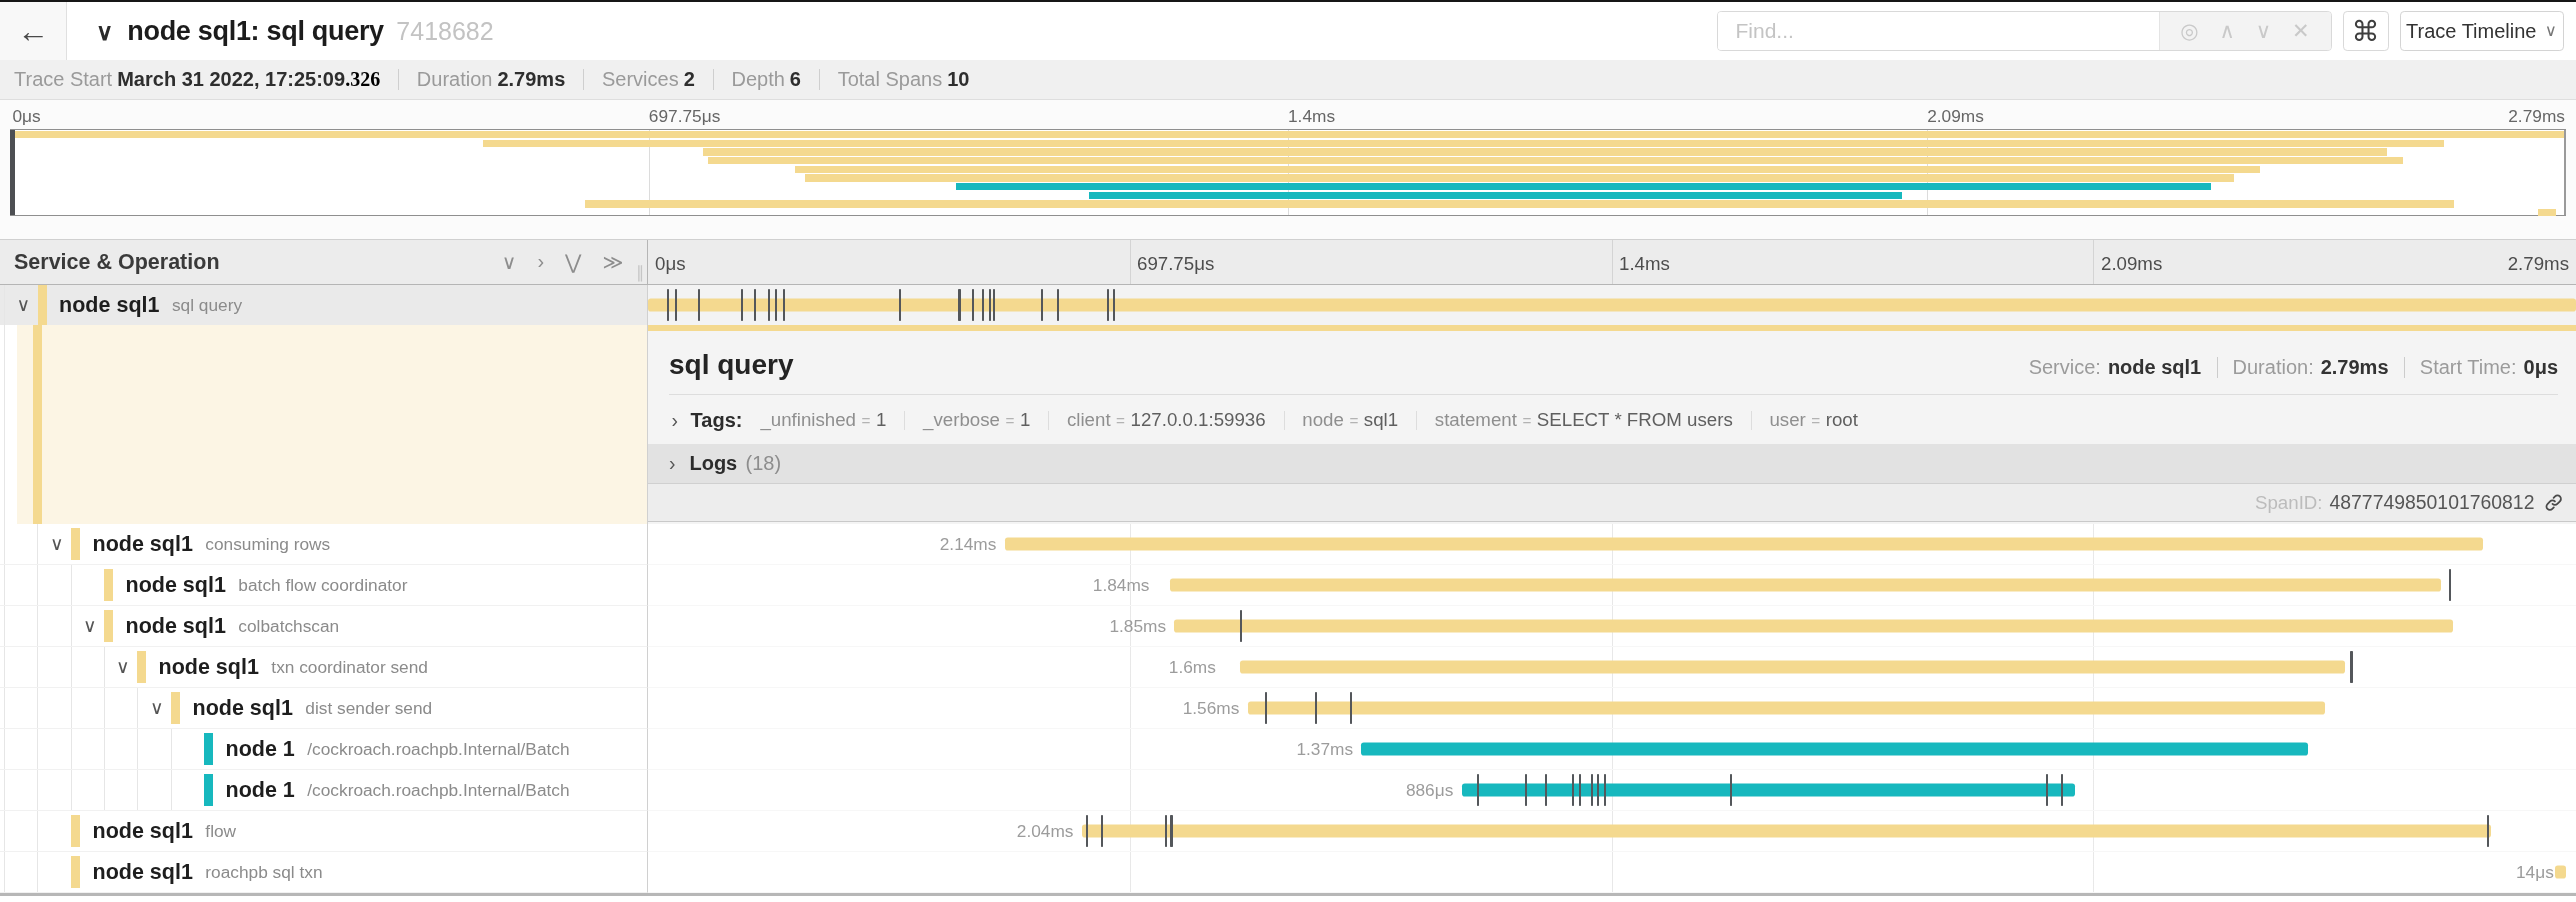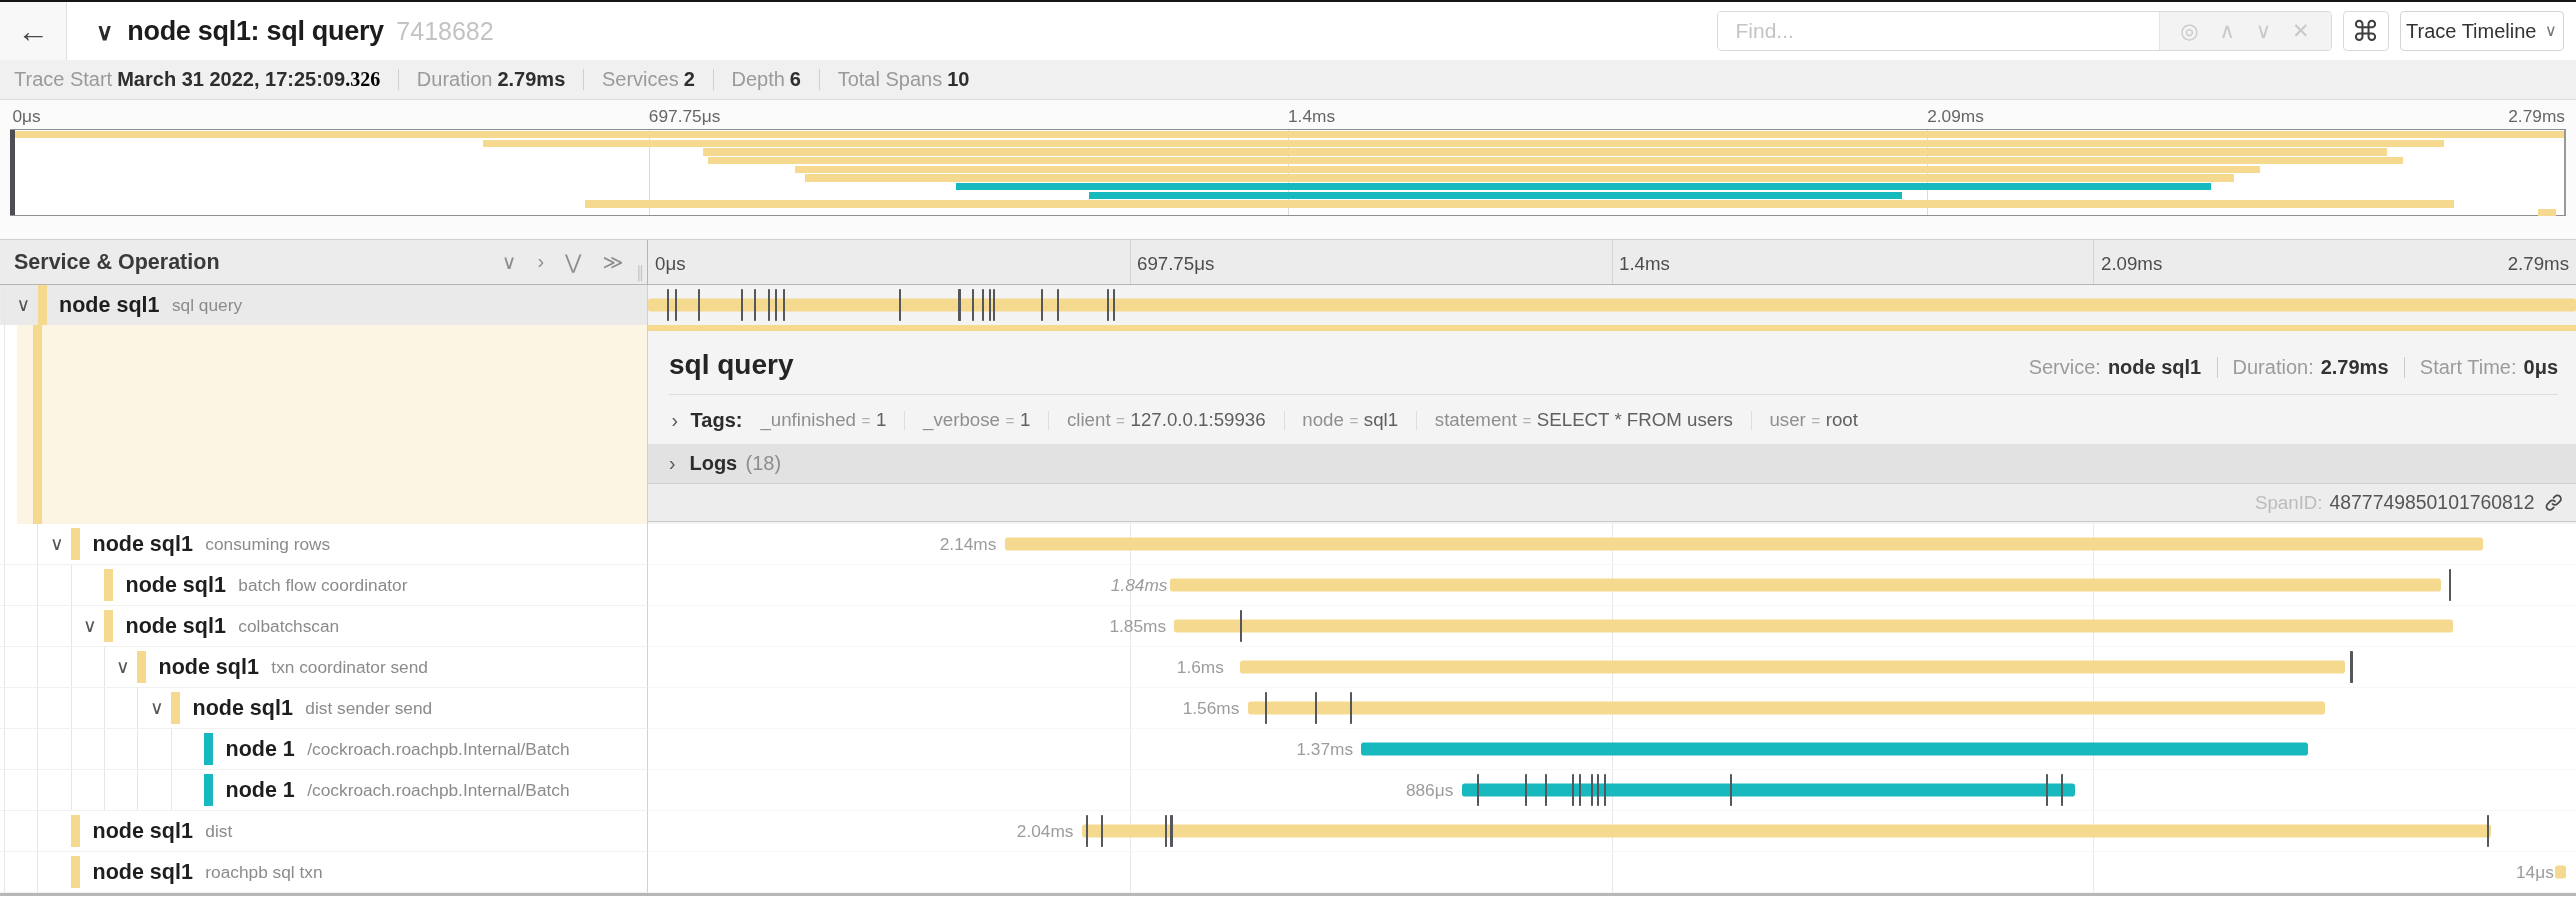--- a/index.html
+++ b/index.html
@@ -402,21 +402,21 @@
             <div class="guide" style="left: 71px;"></div>
             <div class="tree-content" style="padding-left: 83px;">
               <span class="chev-box"></span>
               <div class="color-bar" style="background: rgb(244, 217, 143); height: calc(100% - 8.3px);"></div>
               <span class="svc-name">node sql1</span>
               <span class="op-name">batch flow coordinator</span>
             </div>
           </div>
           <div class="cell-r">
             <div class="span-bar" style="left: 27.1%; width: 65.9%; background: rgb(244, 217, 143);"></div>
-            <span class="bar-label" style="right: 72.9%; margin-right: 3px; font-style: italic;">1.84ms</span>
+            <span class="bar-label" style="right: 72.9%; margin-right: 21px;">1.84ms</span>
             <div class="log-tick" style="left: 93.4%;"></div>
           </div>
         </div>
         <div class="srow">
           <div class="cell-l">
             <div class="guide" style="left: 4.2px;"></div>
             <div class="guide" style="left: 37px;"></div>
             <div class="guide" style="left: 71px;"></div>
             <div class="tree-content" style="padding-left: 83px;">
               <span class="chev-box">∨</span>
@@ -439,21 +439,21 @@
             <div class="guide" style="left: 104px;"></div>
             <div class="tree-content" style="padding-left: 116px;">
               <span class="chev-box">∨</span>
               <div class="color-bar" style="background: rgb(244, 217, 143); height: calc(100% - 8.3px);"></div>
               <span class="svc-name">node sql1</span>
               <span class="op-name">txn coordinator send</span>
             </div>
           </div>
           <div class="cell-r">
             <div class="span-bar" style="left: 30.7%; width: 57.3%; background: rgb(244, 217, 143);"></div>
-            <span class="bar-label" style="right: 69.3%; margin-right: 16px;">1.6ms</span>
+            <span class="bar-label" style="right: 69.3%; margin-right: 24px;">1.6ms</span>
             <div class="log-tick" style="left: 88.3%;"></div>
           </div>
         </div>
         <div class="srow">
           <div class="cell-l">
             <div class="guide" style="left: 4.2px;"></div>
             <div class="guide" style="left: 37px;"></div>
             <div class="guide" style="left: 71px;"></div>
             <div class="guide" style="left: 104px;"></div>
             <div class="guide" style="left: 137px;"></div>
@@ -524,21 +524,21 @@
           </div>
         </div>
         <div class="srow">
           <div class="cell-l">
             <div class="guide" style="left: 4.2px;"></div>
             <div class="guide" style="left: 37px;"></div>
             <div class="tree-content" style="padding-left: 50px;">
               <span class="chev-box"></span>
               <div class="color-bar" style="background: rgb(244, 217, 143); height: calc(100% - 8.3px);"></div>
               <span class="svc-name">node sql1</span>
-              <span class="op-name">dist</span>
+              <span class="op-name">flow</span>
             </div>
           </div>
           <div class="cell-r">
             <div class="span-bar" style="left: 22.5%; width: 73.1%; background: rgb(244, 217, 143);"></div>
             <span class="bar-label" style="right: 77.5%; margin-right: 8.3px;">2.04ms</span>
             <div class="log-tick" style="left: 22.7%;"></div>
             <div class="log-tick" style="left: 23.5%;"></div>
             <div class="log-tick" style="left: 26.8%;"></div>
             <div class="log-tick" style="left: 27.1%;"></div>
             <div class="log-tick" style="left: 95.4%;"></div>

